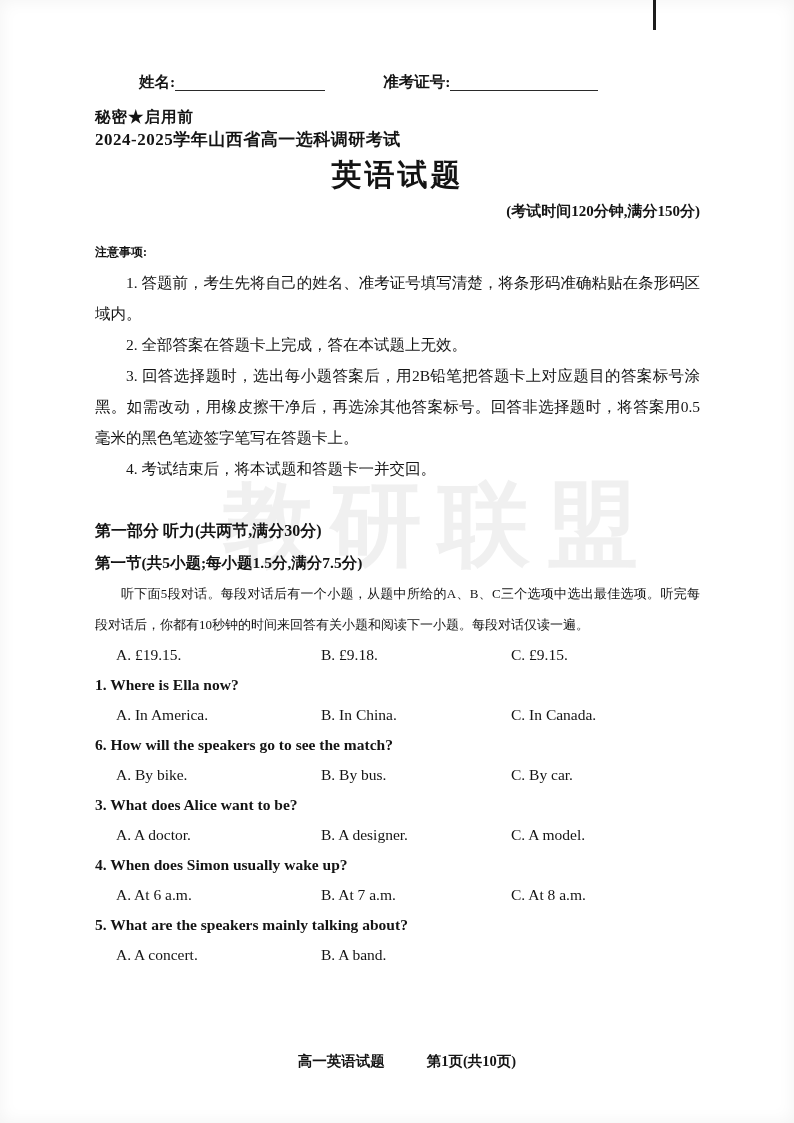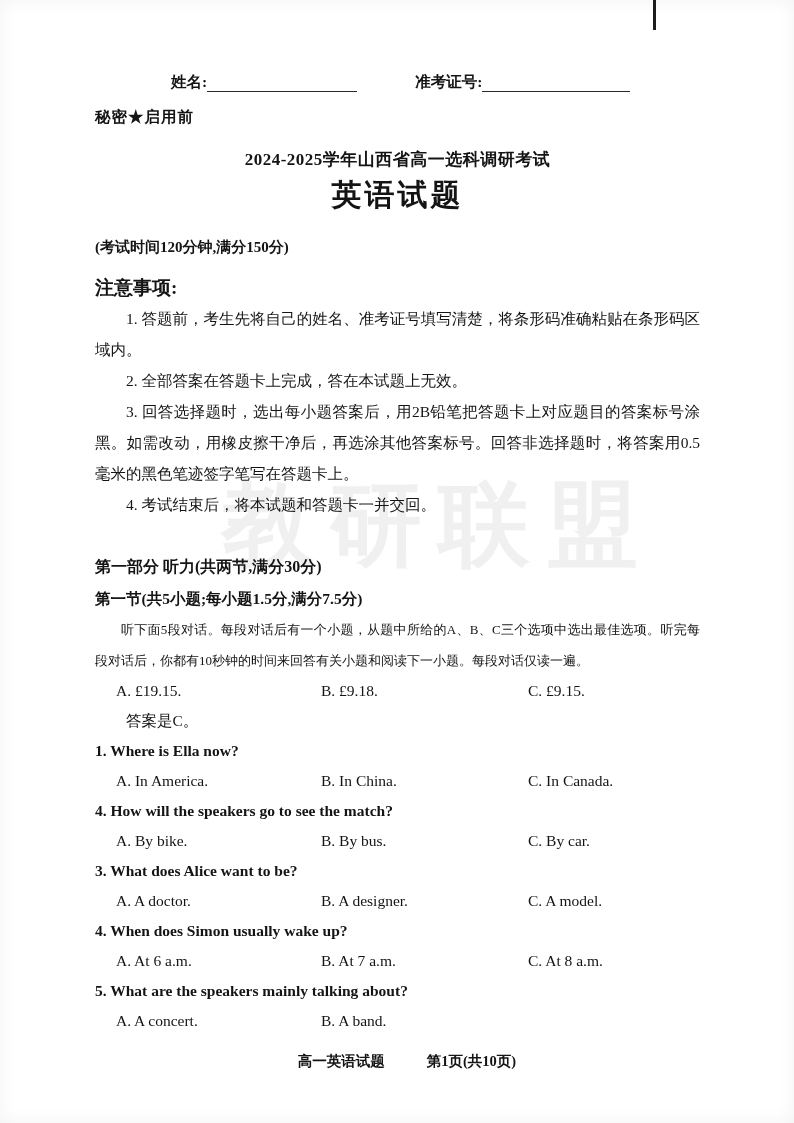--- a/index.html
+++ b/index.html
@@ -10,45 +10,45 @@
     color:#141414;
     position:relative;
     overflow:hidden;
   }
   .page {
     position:absolute; inset:0;
     padding:72px 94px 0 95px;
     box-sizing:border-box;
   }
   
-  .name-row { display:flex; align-items:center; font-size:15.5px; font-weight:700; margin-left:76px; }
+  .name-row { display:flex; align-items:flex-start; font-size:15.5px; font-weight:700; margin-left:44px; }
   .uline { display:inline-block; border-bottom:1.6px solid #2a2a2a; height:1.15em; }
   .uline.name { width:150px; }
   .uline.examno { width:148px; }
   .gap-label { margin-left:58px; }
   .secrecy { margin-top:14px; font-weight:700; font-size:15.5px; letter-spacing:1px; }
   
-  .title1 { text-align:center; font-weight:700; font-size:17px; margin-top:20px; letter-spacing:0.5px; }
+  .title1 { text-align:left; font-weight:700; font-size:17px; margin-top:0; letter-spacing:0.5px; }
   .title2 { text-align:center; font-weight:700; font-size:30px; margin-top:4px; letter-spacing:3px; }
-  .title3 { text-align:left; font-weight:700; font-size:15px; margin-top:22px; }
+  .title3 { text-align:right; font-weight:700; font-size:15px; margin-top:6px; }
   
-  .notice-title { font-weight:700; font-size:19px; margin-top:16px; line-height:30px; }
+  .notice-title { font-weight:700; font-size:12px; margin-top:16px; line-height:30px; }
   .notice-item { font-size:15.5px; line-height:31px; text-indent:2em; text-align:justify; margin:0; }
   
   .part-title { font-weight:700; font-size:16px; margin-top:32px; line-height:30px; }
   .sec-title  { font-weight:700; font-size:15.5px; margin-top:2px; line-height:30px; }
   .intro { font-size:13px; line-height:31px; text-indent:2em; text-align:justify; margin:0; }
   
   .qa { font-size:15.5px; }
   .stem  { line-height:30px; font-weight:400; }
   .qstem { line-height:30px; font-weight:700; }
   .opts { display:flex; line-height:30px; }
   .opts .o1 { margin-left:21px; width:205px; }
   .opts .o2 { width:190px; }
-  .opts .o3 { flex:1;margin-left:17px; }
+  .opts .o3 { flex:1; }
   .answer { text-indent:2em; line-height:30px; }
   
   .footer {
     position:absolute; left:0; right:0; bottom:52px;
     display:flex; justify-content:center; gap:42px;
     font-size:14.5px; font-weight:700;
   }
   .footer .doc-title { margin-left:20px; }
   
   .watermark {
@@ -99,33 +99,32 @@
   <div class="sec-title">第一节(共5小题;每小题1.5分,满分7.5分)</div>
   <p class="intro">听下面5段对话。每段对话后有一个小题，从题中所给的A、B、C三个选项中选出最佳选项。听完每段对话后，你都有10秒钟的时间来回答有关小题和阅读下一小题。每段对话仅读一遍。</p>
 
   <div class="qa">
 
     <div class="opts">
       <span class="o1">A. £19.15.</span>
       <span class="o2">B. £9.18.</span>
       <span class="o3">C. £9.15.</span>
     </div>
-    <div class="answer">答案是C。</div>
 
     <div>
       <div class="qstem">1. Where is Ella now?</div>
       <div class="opts">
         <span class="o1">A. In America.</span>
         <span class="o2">B. In China.</span>
         <span class="o3">C. In Canada.</span>
       </div>
     </div>
 
     <div>
-      <div class="qstem">4. How will the speakers go to see the match?</div>
+      <div class="qstem">6. How will the speakers go to see the match?</div>
       <div class="opts">
         <span class="o1">A. By bike.</span>
         <span class="o2">B. By bus.</span>
         <span class="o3">C. By car.</span>
       </div>
     </div>
 
     <div>
       <div class="qstem">3. What does Alice want to be?</div>
       <div class="opts">

